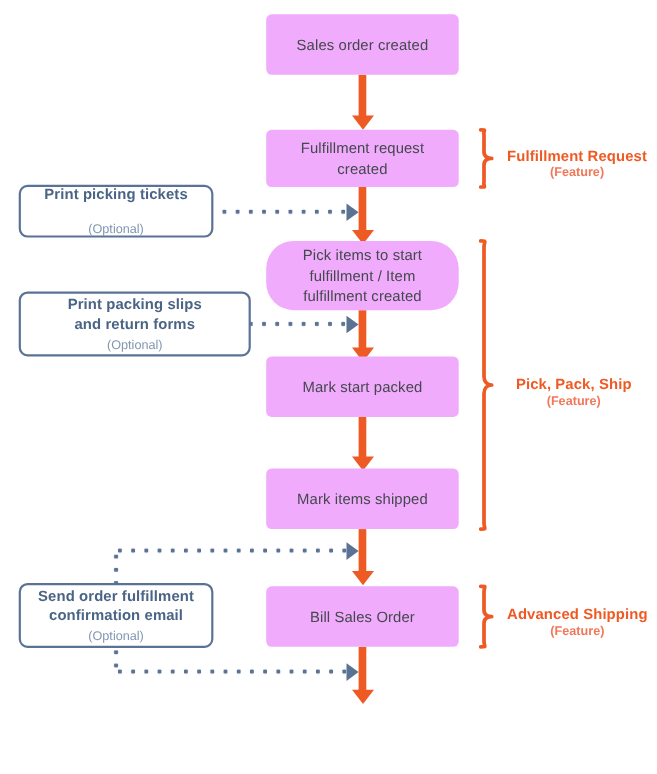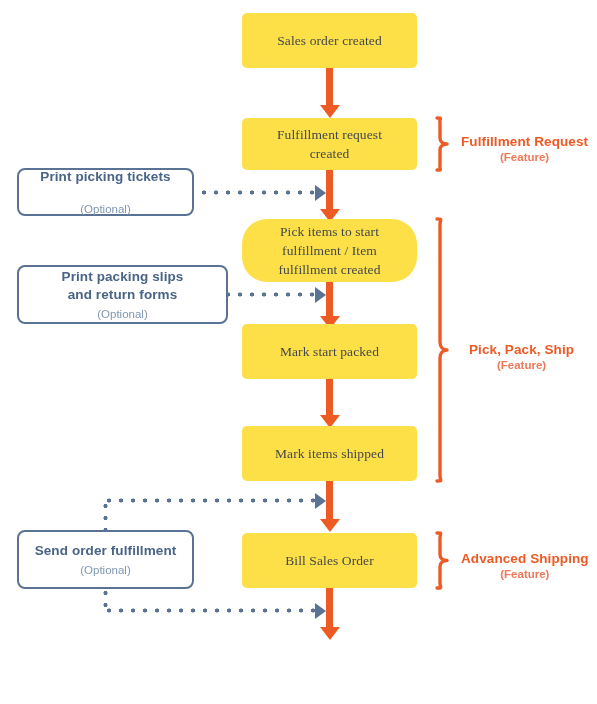--- a/index.html
+++ b/index.html
@@ -26,23 +26,22 @@
   .node {
     position: absolute;
     box-sizing: border-box;
     display: flex;
     align-items: center;
     justify-content: center;
     text-align: center;
     z-index: 3;
   }
   .node.filled {
-    background: #fde047;
+    background: #f0abfc;
     border-radius: 5px;
-    font-family: Liberation Serif, serif;
   }
   .node.filled .node-label {
     color: #44484c;
     font-size: 13.5px;
     line-height: 19px;
     font-weight: 400;
     letter-spacing: 0.1px;
   }
 
   
@@ -214,20 +213,21 @@
   </div>
 
   <div class="node outlined" style="left:17px; top:265px; width:211px; height:59px;">
     <span class="node-label">Print packing slips</span>
     <span class="node-label">and return forms</span>
     <span class="node-sub">(Optional)</span>
   </div>
 
   <div class="node outlined" style="left:17px; top:530px; width:177px; height:59px;">
     <span class="node-label">Send order fulfillment</span>
+    <span class="node-label">confirmation email</span>
     <span class="node-sub">(Optional)</span>
   </div>
 
   <div class="brace" style="left:434px; top:116px;">
     <svg width="20" height="56" viewBox="0 0 20 56" fill="none" xmlns="http://www.w3.org/2000/svg">
       <path d="M3 2 C9 2 5 2 6 7 L6 22 C6 26 9 28 13 28 C9 28 6 30 6 34 L6 49 C5 54 9 54 3 54" stroke="#ef5a24" stroke-width="3.4" stroke-linecap="round" stroke-linejoin="round"></path>
     </svg>
   </div>
   <div class="feature" style="left:461px; top:133px;">
     <div class="feature-title">Fulfillment Request</div>

